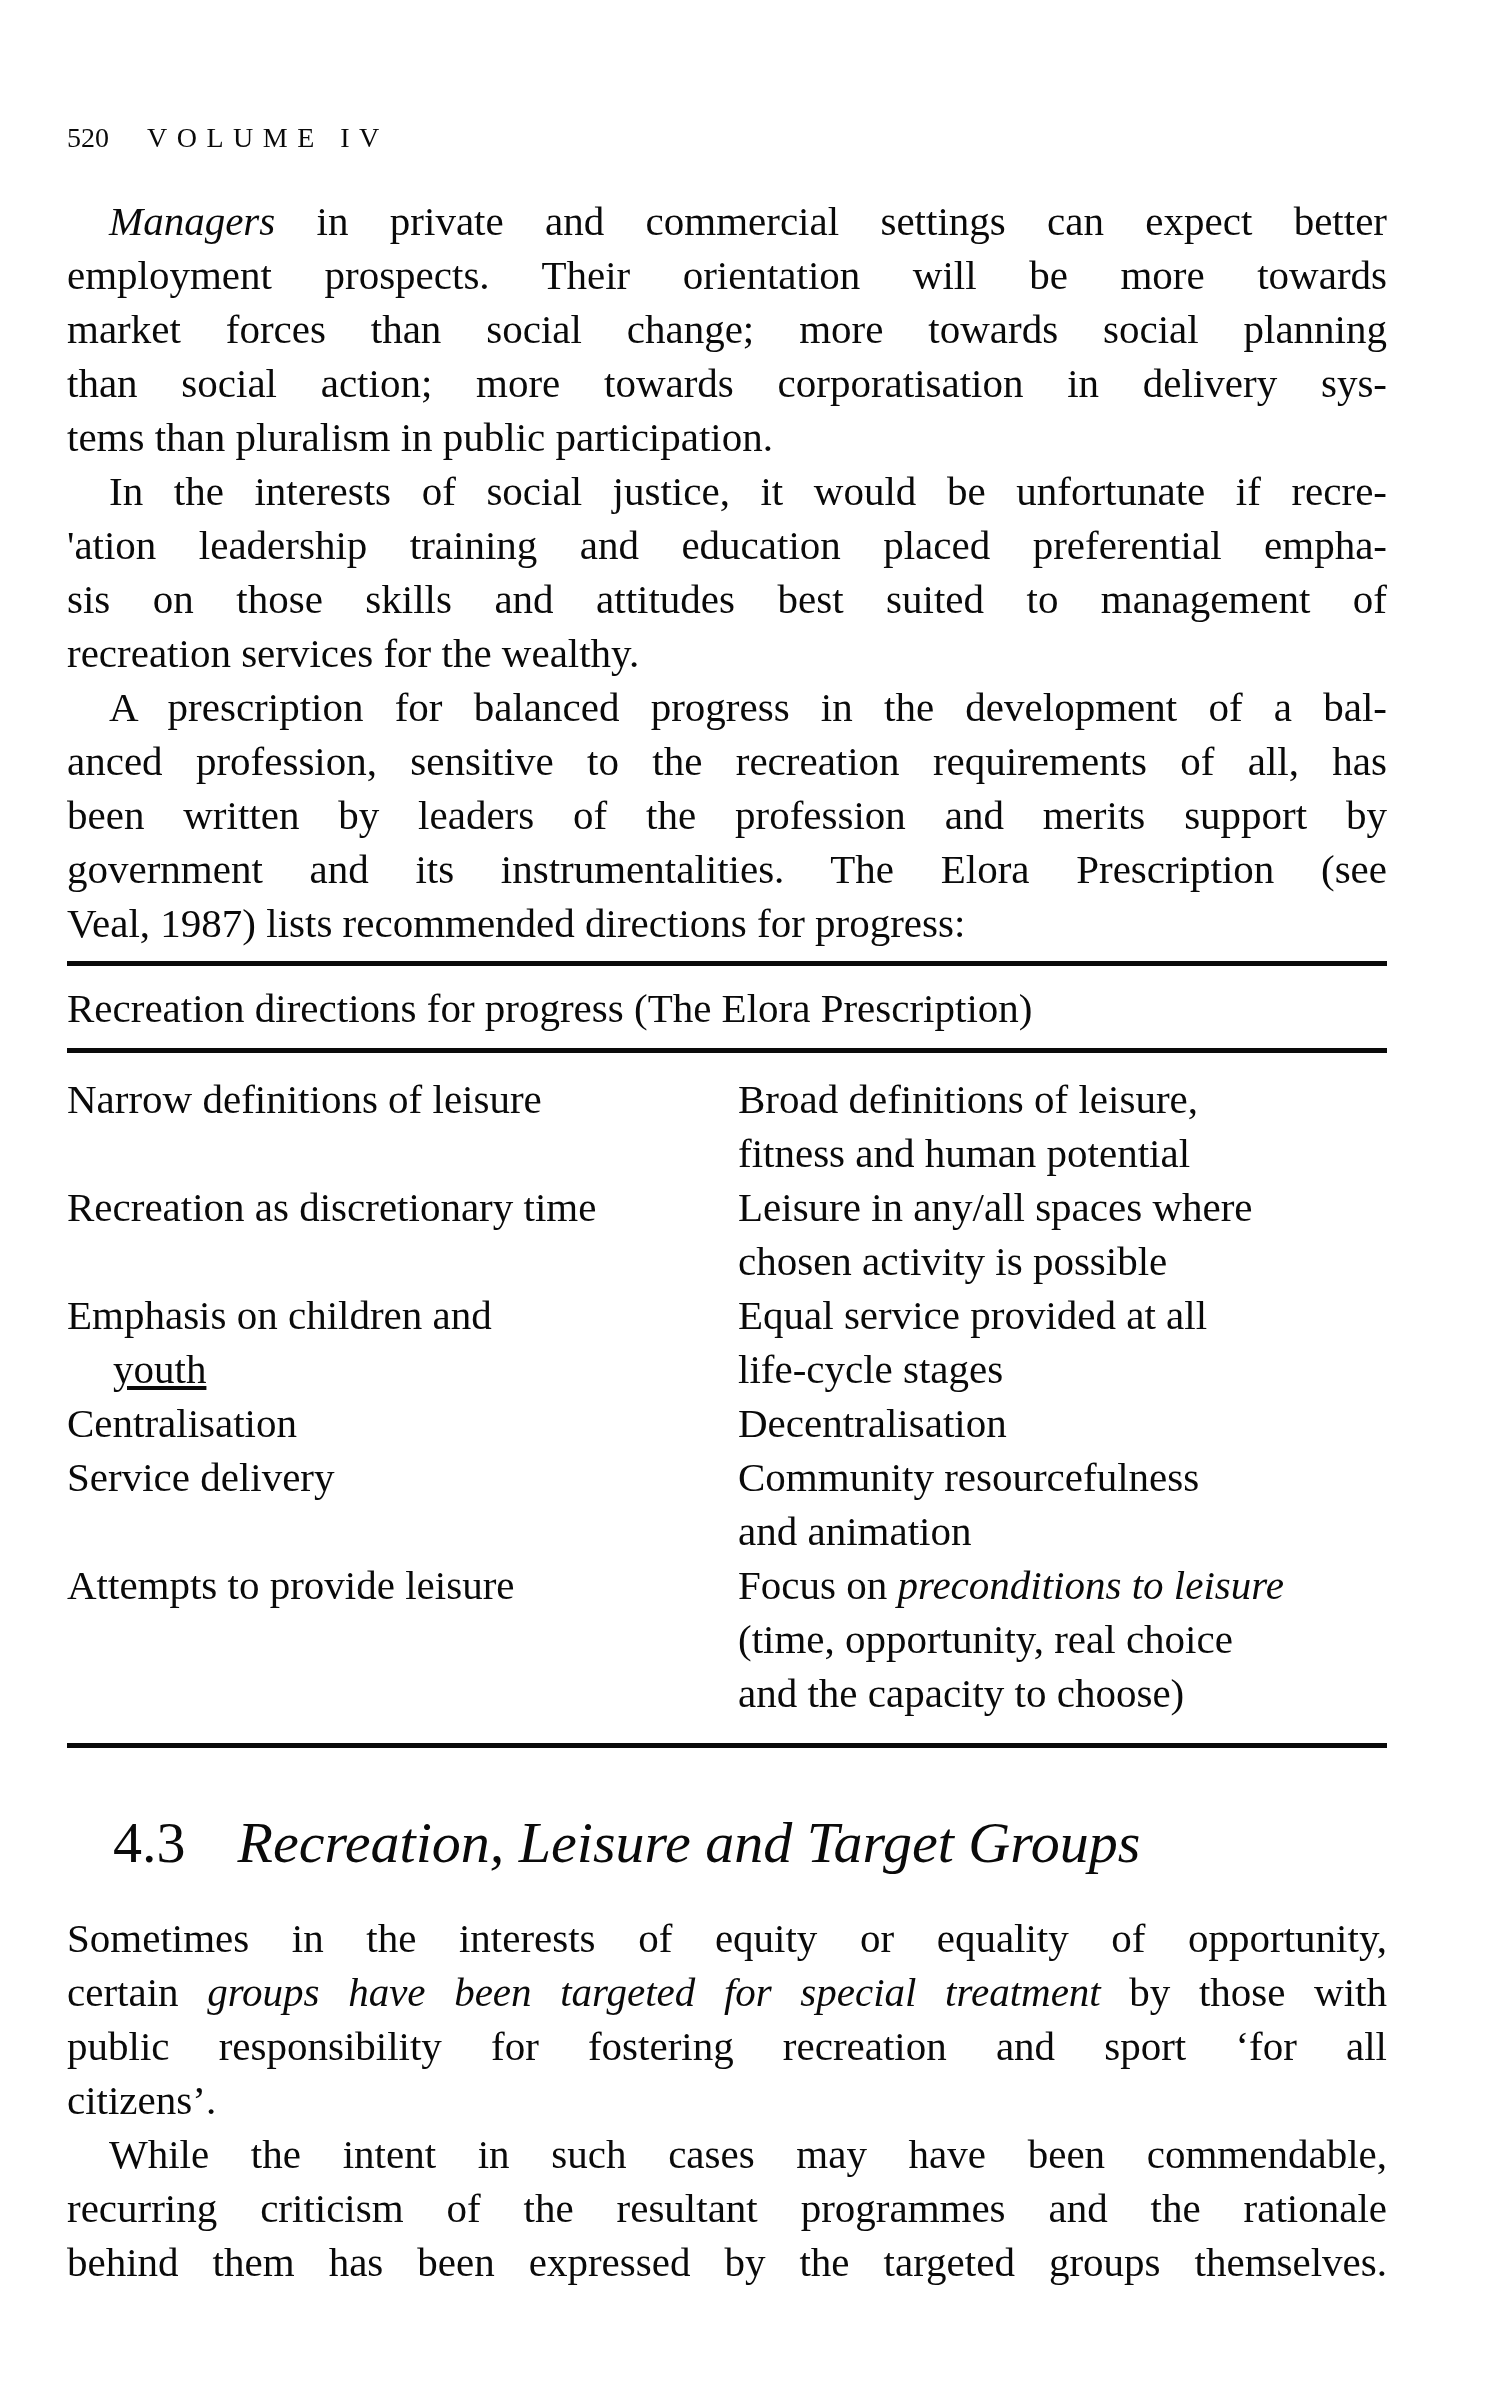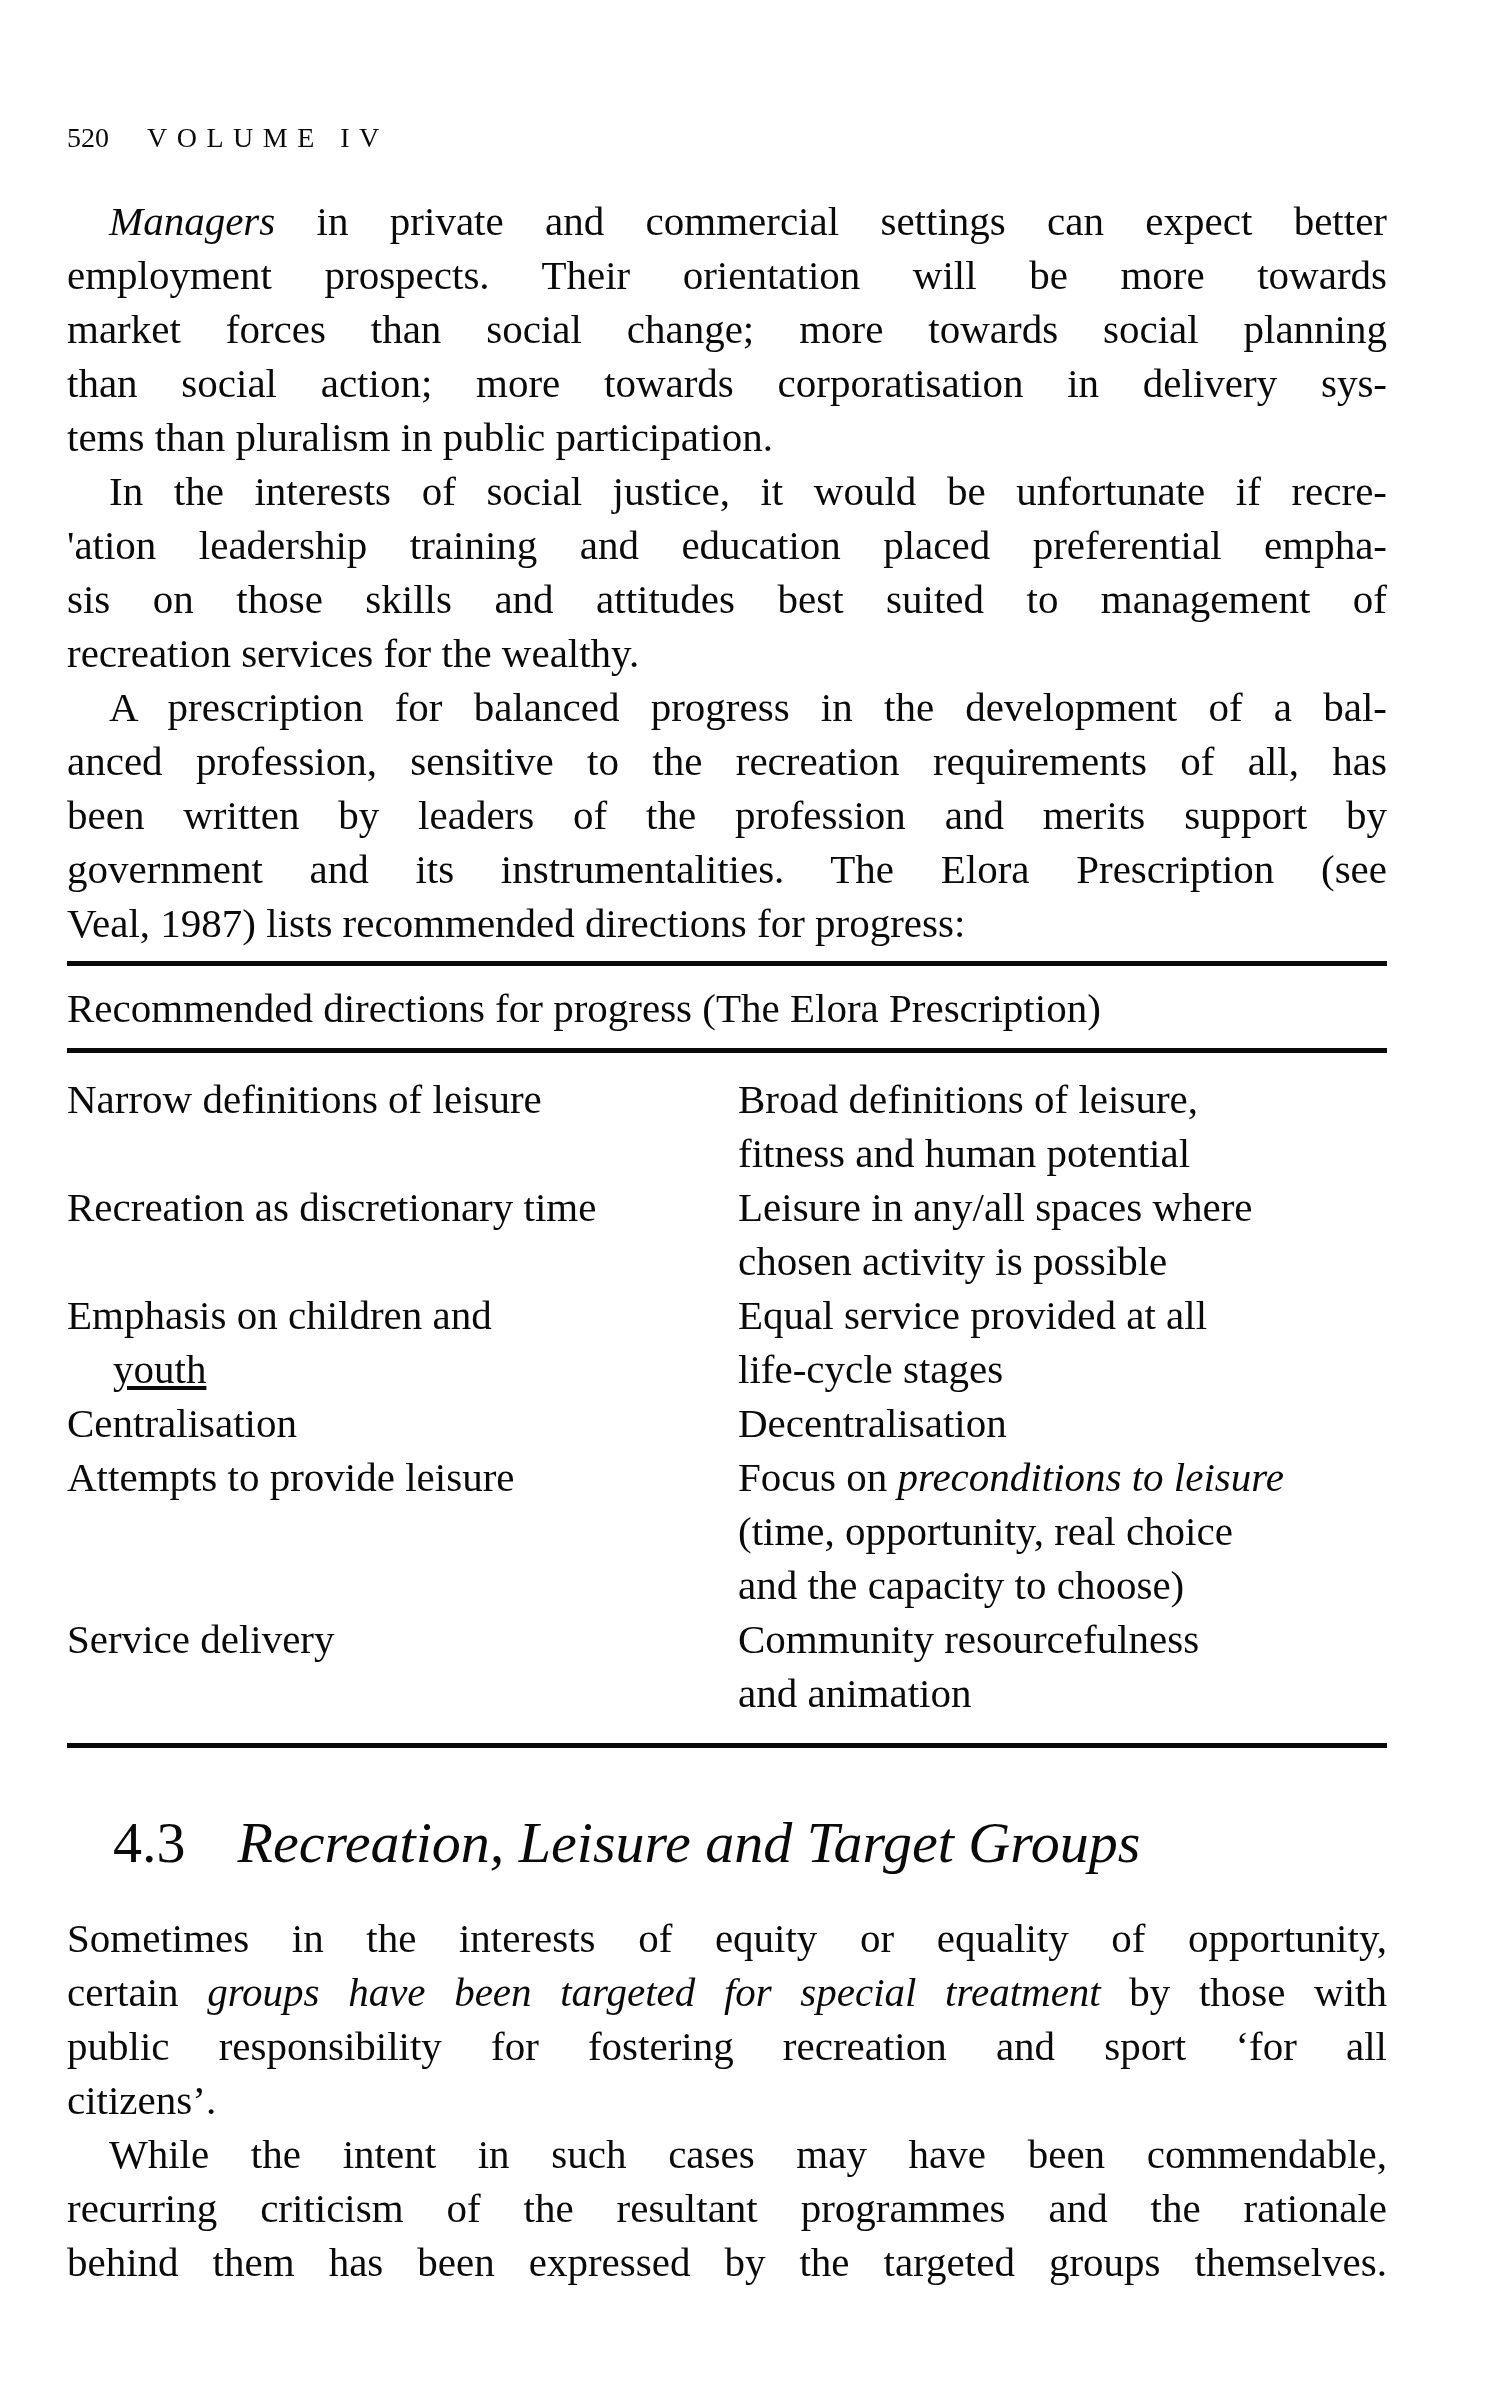--- a/index.html
+++ b/index.html
@@ -58,21 +58,21 @@
         <div class="line just ind"><span>A prescription for balanced progress in the development of a bal-</span></div>
         <div class="line just"><span>anced profession, sensitive to the recreation requirements of all, has</span></div>
         <div class="line just"><span>been written by leaders of the profession and merits support by</span></div>
         <div class="line just"><span>government and its instrumentalities. The Elora Prescription (see</span></div>
         <div class="line"><span>Veal, 1987) lists recommended directions for progress:</span></div>
       </div>
     </div>
 
   <div class="rule rule-top"></div>
 
-  <div class="tcaption line">Recommended directions for progress (The Elora Prescription)</div>
+  <div class="tcaption line">Recreation directions for progress (The Elora Prescription)</div>
 
   <div class="rule rule-mid"></div>
 
   <div class="ttable">
     <div id="table-rows">
         <div class="trow">
           <div class="tcell from">
             <div class="line"><span>Narrow definitions of leisure</span></div>
           </div>
           <div class="tcell to">
@@ -102,35 +102,35 @@
         <div class="trow">
           <div class="tcell from">
             <div class="line"><span>Centralisation</span></div>
           </div>
           <div class="tcell to">
             <div class="line"><span>Decentralisation</span></div>
           </div>
         </div>
         <div class="trow">
           <div class="tcell from">
+            <div class="line"><span>Service delivery</span></div>
+          </div>
+          <div class="tcell to">
+            <div class="line"><span>Community resourcefulness</span></div>
+            <div class="line"><span>and animation</span></div>
+          </div>
+        </div>
+        <div class="trow">
+          <div class="tcell from">
             <div class="line"><span>Attempts to provide leisure</span></div>
           </div>
           <div class="tcell to">
             <div class="line"><span>Focus on </span><span class="it">preconditions to leisure</span></div>
             <div class="line"><span>(time, opportunity, real choice</span></div>
             <div class="line"><span>and the capacity to choose)</span></div>
-          </div>
-        </div>
-        <div class="trow">
-          <div class="tcell from">
-            <div class="line"><span>Service delivery</span></div>
-          </div>
-          <div class="tcell to">
-            <div class="line"><span>Community resourcefulness</span></div>
-            <div class="line"><span>and animation</span></div>
           </div>
         </div>
       </div>
   </div>
 
   <div class="rule rule-bottom"></div>
 
   <div class="section-heading">
     <span class="secnum">4.3</span><span class="sectitle">Recreation, Leisure and Target Groups</span>
   </div>

